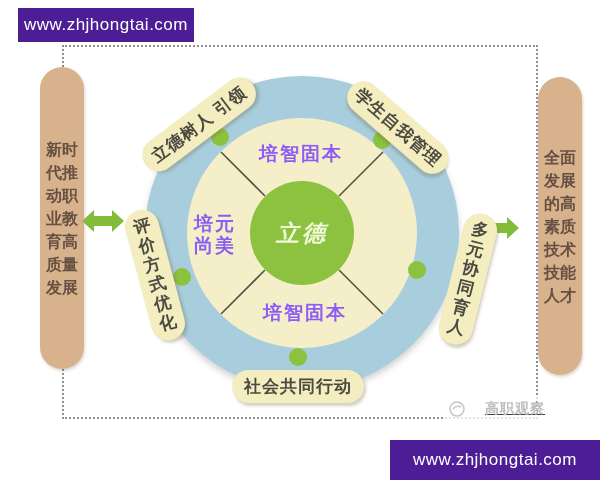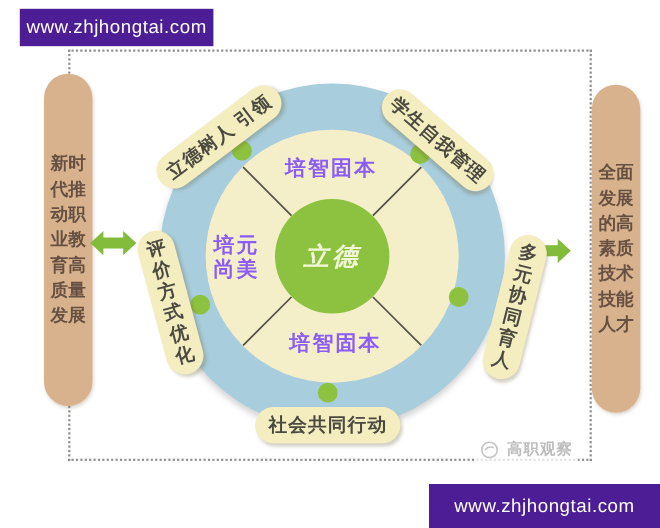--- a/index.html
+++ b/index.html
@@ -83,22 +83,22 @@
   .pill-tl{left:132px;top:108px;width:134px;transform:rotate(-37deg);}
   .pill-tr{left:336px;top:111px;width:124px;transform:rotate(41deg);}
   .pill-l{left:138px;top:208px;transform:rotate(-15deg);}
   .pill-r{left:451px;top:212px;transform:rotate(14deg);}
   .pill-b{left:232px;top:370px;width:132px;}
 
   .arrow{z-index:8;}
 
   
   .logo{
-    left:432px;top:396px;height:26px;padding:0 4px;background:#ffffff;
-    display:flex;align-items:center;gap:7px;z-index:10;opacity:0.75;
+    left:444px;top:396px;height:26px;padding:0 4px;background:#ffffff;
+    display:flex;align-items:center;gap:19px;z-index:10;opacity:0.75;text-decoration:underline;
   }
   .logo .txt{
     font-size:14px;color:#a7a7a7;font-weight:700;letter-spacing:1px;white-space:nowrap;
   }
 </style>
 </head>
 <body>
 
 <div class="abs wm wm-top">
   <span>www.zhjhongtai.com</span>

